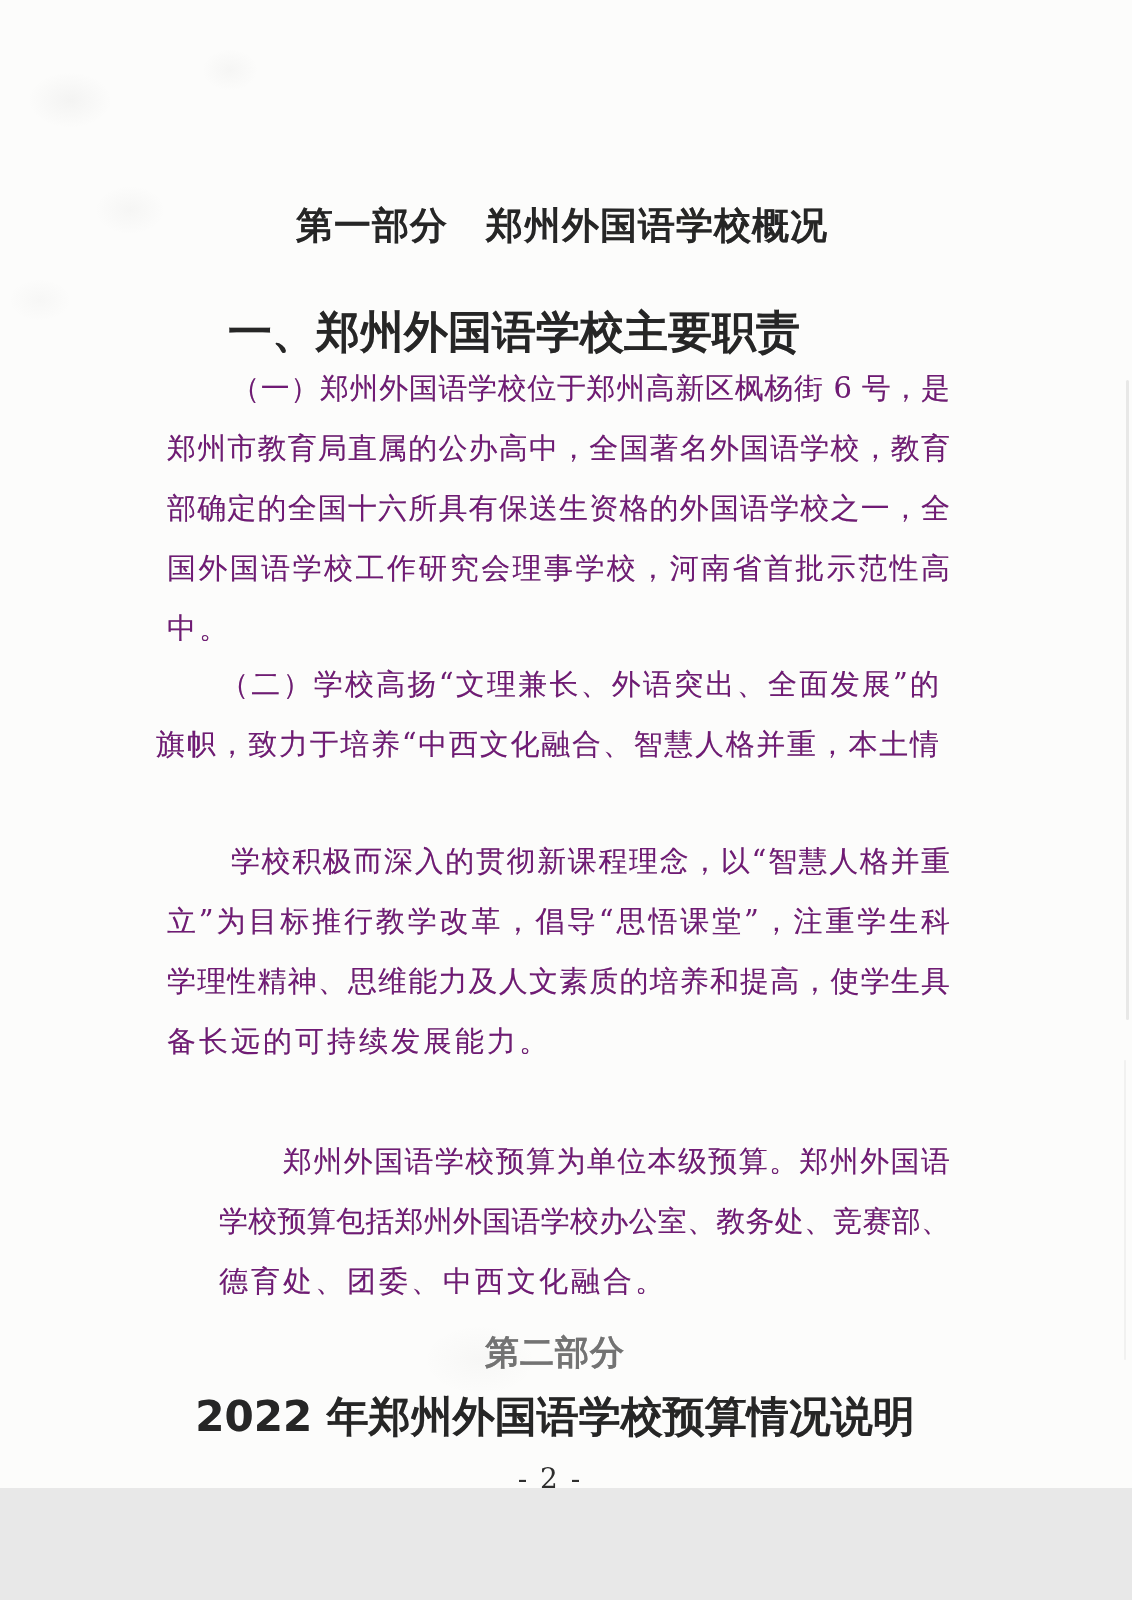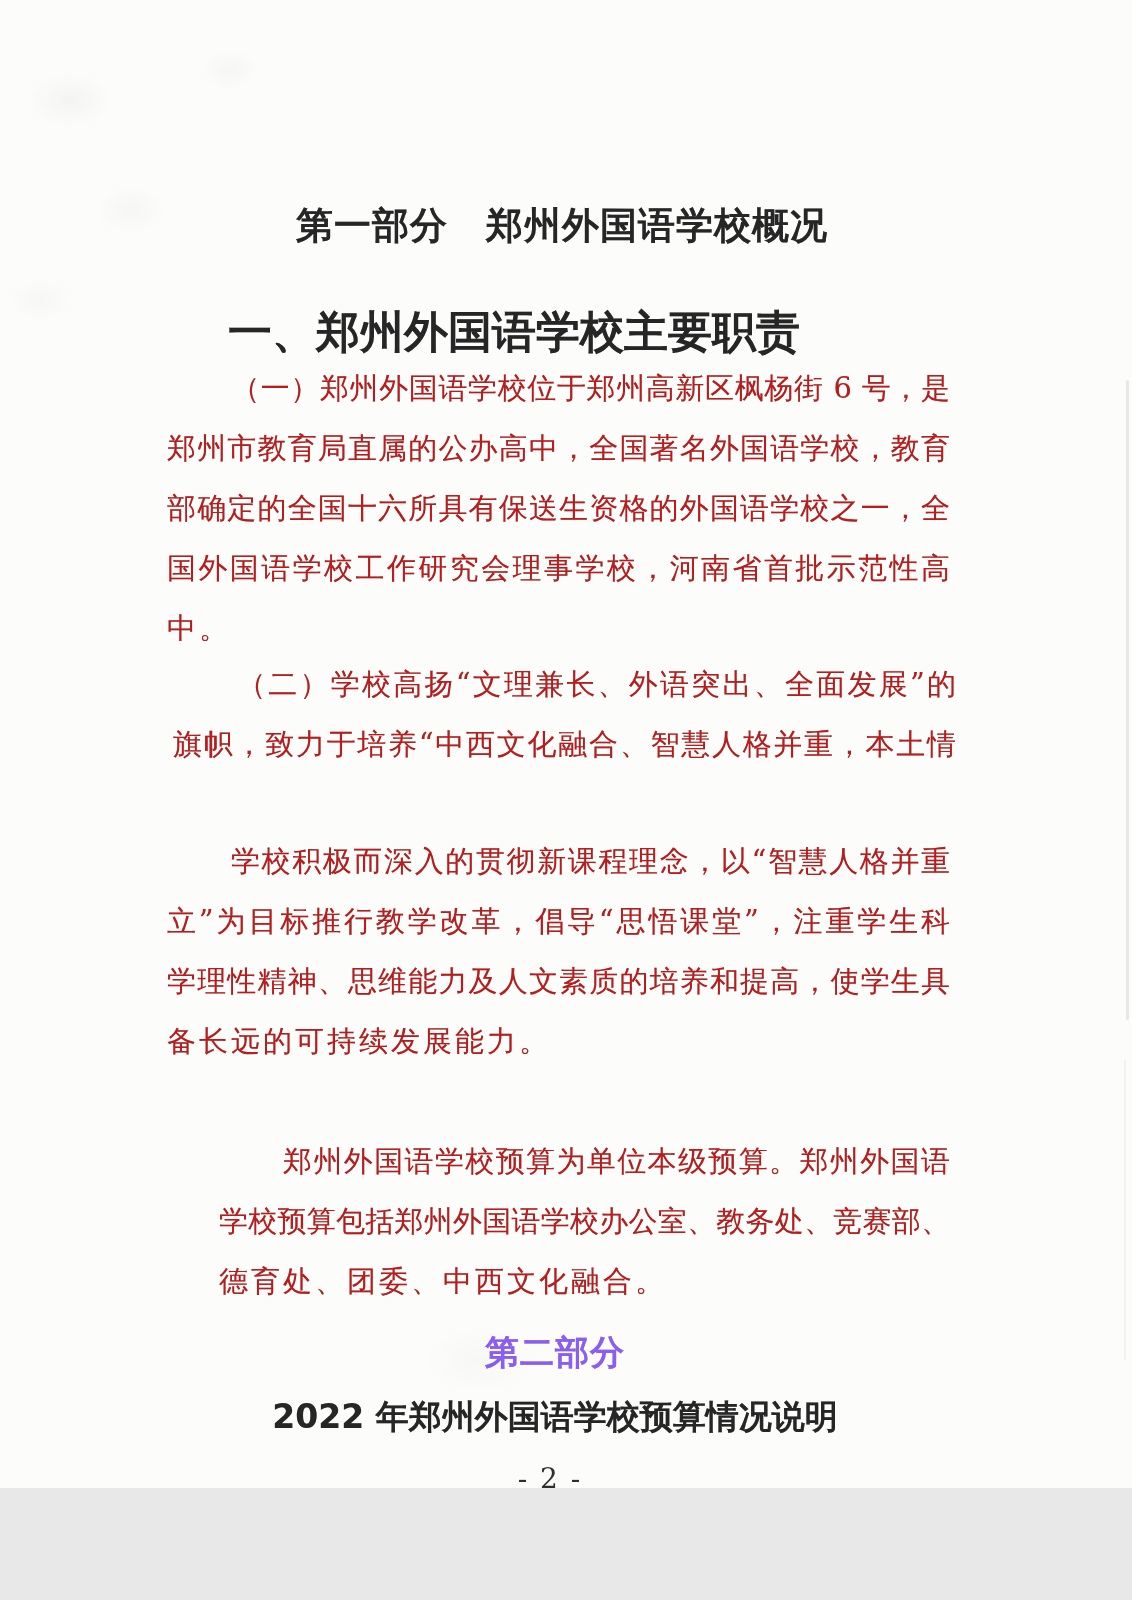--- a/index.html
+++ b/index.html
@@ -77,65 +77,65 @@
     letter-spacing: 0;
     text-shadow: 0 0 0.5px rgba(0,0,0,0.35);
   }
   .heading1 { left: 228px; top: 310px; }
   .heading2 { left: 224px; top: 1080px; }
 
   .para {
     position: absolute;
     font-family: "DejaVu Serif", serif;
     font-size: 29px;
-    color: #b91c1c;
+    color: #701a75;
     text-shadow: 0 0 0.4px rgba(0,0,0,0.3);
   }
   .para .line {
     height: 60px;
     line-height: 60px;
     text-align: justify;
     text-align-last: justify;
   }
   .para .line.first { padding-left: 64px; }
   .para .line.last {
     text-align: left;
     text-align-last: left;
     letter-spacing: 3px;
   }
   #para1 { left: 167px; top: 358px;  width: 783px; }
-  #para2 { left: 173px; top: 654px;  width: 783px; }
+  #para2 { left: 156px; top: 654px;  width: 783px; }
   #para3 { left: 167px; top: 831px;  width: 783px; }
   #para4 { left: 219px; top: 1131px; width: 731px; }
 
   .part2-title {
     position: absolute;
     left: 0;
     top: 1329px;
     width: 1110px;
     margin: 0;
     text-align: center;
     font-family: "DejaVu Sans", sans-serif;
     font-weight: 700;
     font-size: 34px;
     line-height: 46px;
-    color: #8b5cf6;
+    color: #737373;
     letter-spacing: 1px;
     text-shadow: 0 0 0.5px rgba(0,0,0,0.35);
   }
   .part2-subtitle {
     position: absolute;
     left: 0;
     top: 1394px;
     width: 1110px;
     margin: 0;
     text-align: center;
     font-family: "DejaVu Sans", sans-serif;
     font-weight: 700;
-    font-size: 33px;
+    font-size: 42px;
     line-height: 46px;
     color: #262626;
     letter-spacing: 0;
     text-shadow: 0 0 0.5px rgba(0,0,0,0.35);
   }
   .page-number {
     position: absolute;
     left: 0;
     top: 1462px;
     width: 1100px;

